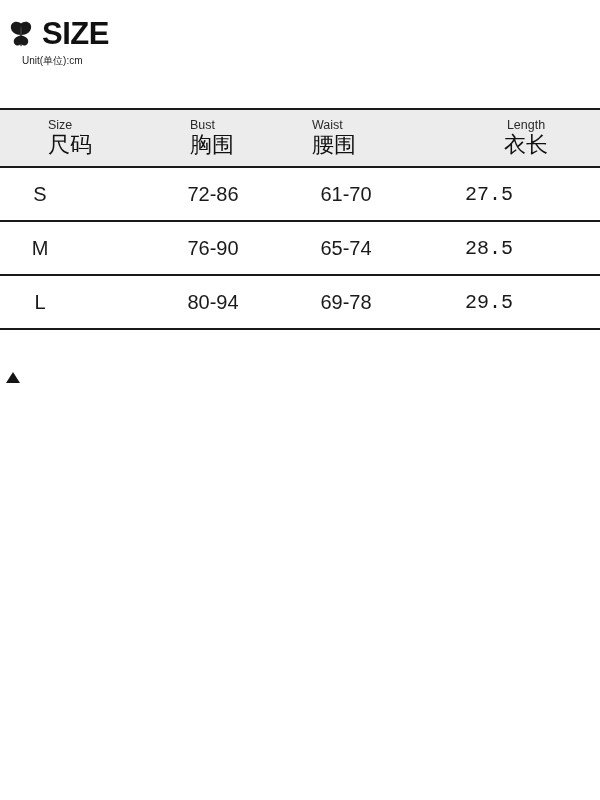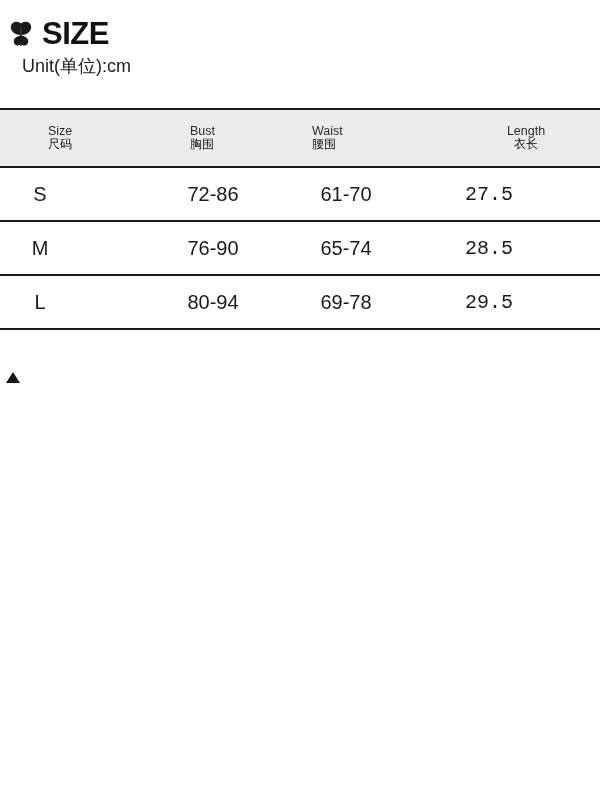--- a/index.html
+++ b/index.html
@@ -43,21 +43,21 @@
   .size-title {
     font-size: 31px;
     font-weight: bold;
     letter-spacing: -0.5px;
     line-height: 1;
     color: #111;
   }
   .unit-line {
     padding-left: 22px;
     margin-top: 5px;
-    font-size: 18px;
+    font-size: 10px;
     color: #222;
   }
 
   
   .table-wrap {
     position: absolute;
     left: 0;
     top: 108px;
     width: 600px;
   }
@@ -84,21 +84,21 @@
   .hd {
     display: flex;
     flex-direction: column;
     line-height: 1.08;
   }
   .hd .en {
     font-size: 12.5px;
     color: #2a2a2a;
   }
   .hd .cn {
-    font-size: 12px;
+    font-size: 22px;
     color: #111;
   }
   
   td.h-size .hd { padding-left: 48px; align-items: flex-start; }
   td.h-bust .hd { padding-left: 42px; align-items: flex-start; }
   td.h-waist .hd { padding-left: 28px; align-items: flex-start; }
   td.h-length .hd { padding-left: 32px; align-items: center; }
 
   table.size-table tbody td {
     height: 52px;

